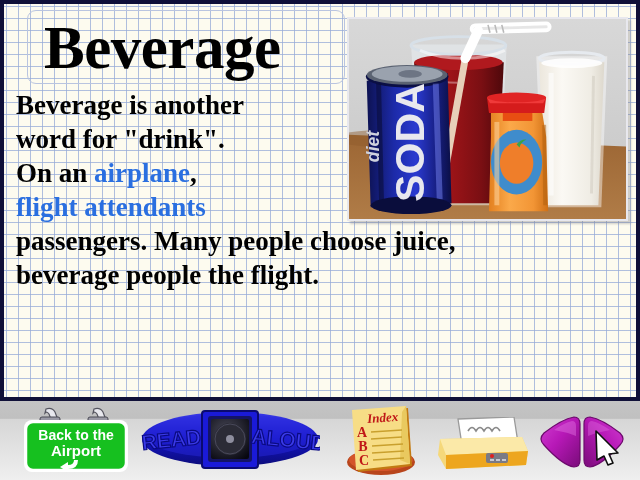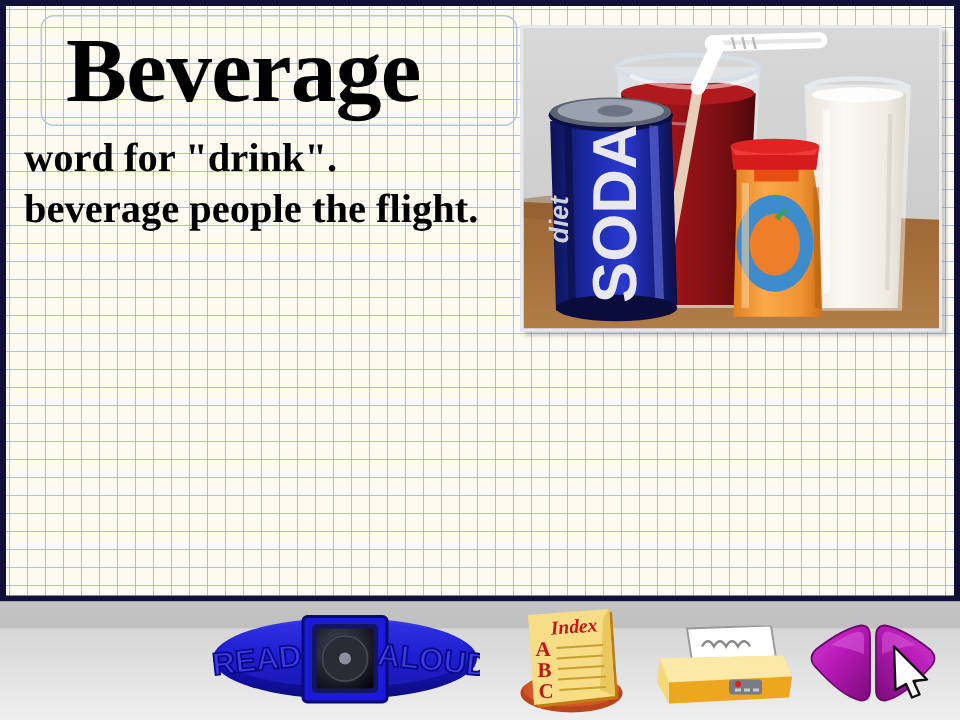--- a/index.html
+++ b/index.html
@@ -125,21 +125,25 @@
 
 <div id="app">
 
   <div id="page">
 
     <div id="title-box">
       <div id="title-text">Beverage</div>
     </div>
 
     <div id="body-text">
+        <div class="ln"><span>Beverage is another</span></div>
         <div class="ln"><span>word for "drink".</span></div>
+        <div class="ln"><span>On an </span><span class="lnk" style="color: rgb(42, 111, 224);">airplane</span><span>,</span></div>
+        <div class="ln"><span class="lnk" style="color: rgb(42, 111, 224);">flight attendants</span></div>
+        <div class="ln"><span>passengers. Many people choose juice,</span></div>
         <div class="ln"><span>beverage people the flight.</span></div>
       </div>
 
     <div id="illustration">
       <svg id="illo-svg" viewBox="0 0 281 204" preserveAspectRatio="none">
         <defs>
           <linearGradient id="gBg" x1="0" y1="0" x2="0" y2="1">
             <stop offset="0" stop-color="#d8d8d8"></stop>
             <stop offset="1" stop-color="#c6c6c6"></stop>
           </linearGradient>
@@ -233,20 +237,36 @@
           <path d="M170 128 q5 -6 10 -5 q-6 3 -7 8 Z" fill="#3aa24a"></path>
           <path d="M150 105 L150 190" stroke="#ffd6a0" stroke-width="5" opacity="0.55"></path>
           <path d="M198 108 L199 190" stroke="#b0600f" stroke-width="4" opacity="0.5"></path>
         </g>
       </svg>
     </div>
   </div>
 
   <div id="toolbar">
 
+    <div class="tb-btn" id="btn-back">
+      <svg viewBox="0 0 118 68" width="118" height="68">
+        <g>
+          <path d="M28 2 q6 -2 9 3 l3 8 -6 2 -3 -8 q-2 -3 -4 -1 Z" fill="#e8e8ee" stroke="#55555f" stroke-width="1.2"></path>
+          <rect x="22" y="10" width="20" height="7" rx="2" fill="#9a9aa6" stroke="#4a4a55" stroke-width="1"></rect>
+          <path d="M76 2 q6 -2 9 3 l3 8 -6 2 -3 -8 q-2 -3 -4 -1 Z" fill="#e8e8ee" stroke="#55555f" stroke-width="1.2"></path>
+          <rect x="70" y="10" width="20" height="7" rx="2" fill="#9a9aa6" stroke="#4a4a55" stroke-width="1"></rect>
+        </g>
+        <rect x="6" y="13" width="104" height="52" rx="8" fill="#ffffff"></rect>
+        <rect x="8" y="15" width="100" height="48" rx="7" fill="#16c01f" stroke="#ffffff" stroke-width="2.5"></rect>
+        <text x="58" y="33" fill="#ffffff" font-family="Liberation Sans, sans-serif" font-size="14" font-weight="bold" text-anchor="middle">Back to the</text>
+        <text x="58" y="49" fill="#ffffff" font-family="Liberation Sans, sans-serif" font-size="15" font-weight="bold" text-anchor="middle">Airport</text>
+        <path d="M58 53 q0 7 -8 7 l-4 0" stroke="#ffffff" stroke-width="4" fill="none"></path>
+        <path d="M50 55 L42 60 L50 65 Z" fill="#ffffff"></path>
+      </svg>
+    </div>
 
     <div class="tb-btn" id="btn-read">
       <svg viewBox="0 0 180 64" width="180" height="64">
         <defs>
           <linearGradient id="gSpk" x1="0" y1="0" x2="0" y2="1">
             <stop offset="0" stop-color="#3a3ae8"></stop>
             <stop offset="0.5" stop-color="#1414c4"></stop>
             <stop offset="1" stop-color="#0c0c7a"></stop>
           </linearGradient>
           <radialGradient id="gGrille" cx="0.4" cy="0.35" r="0.8">

